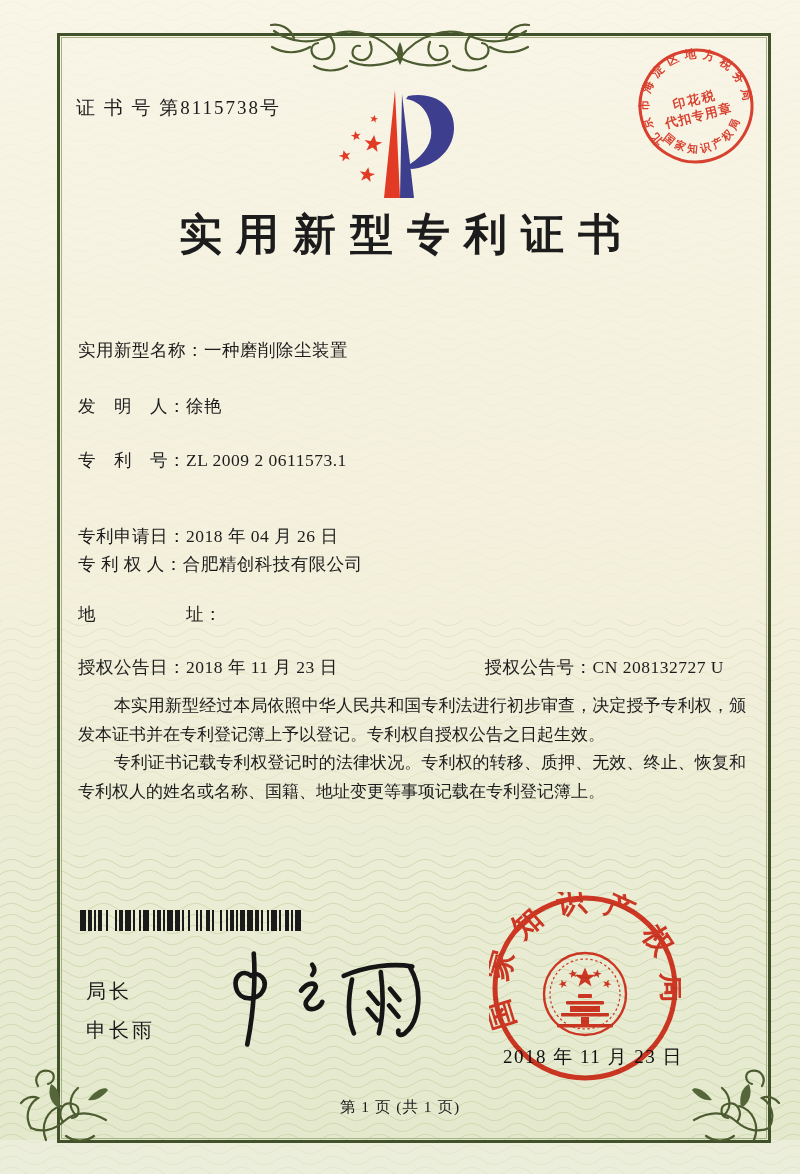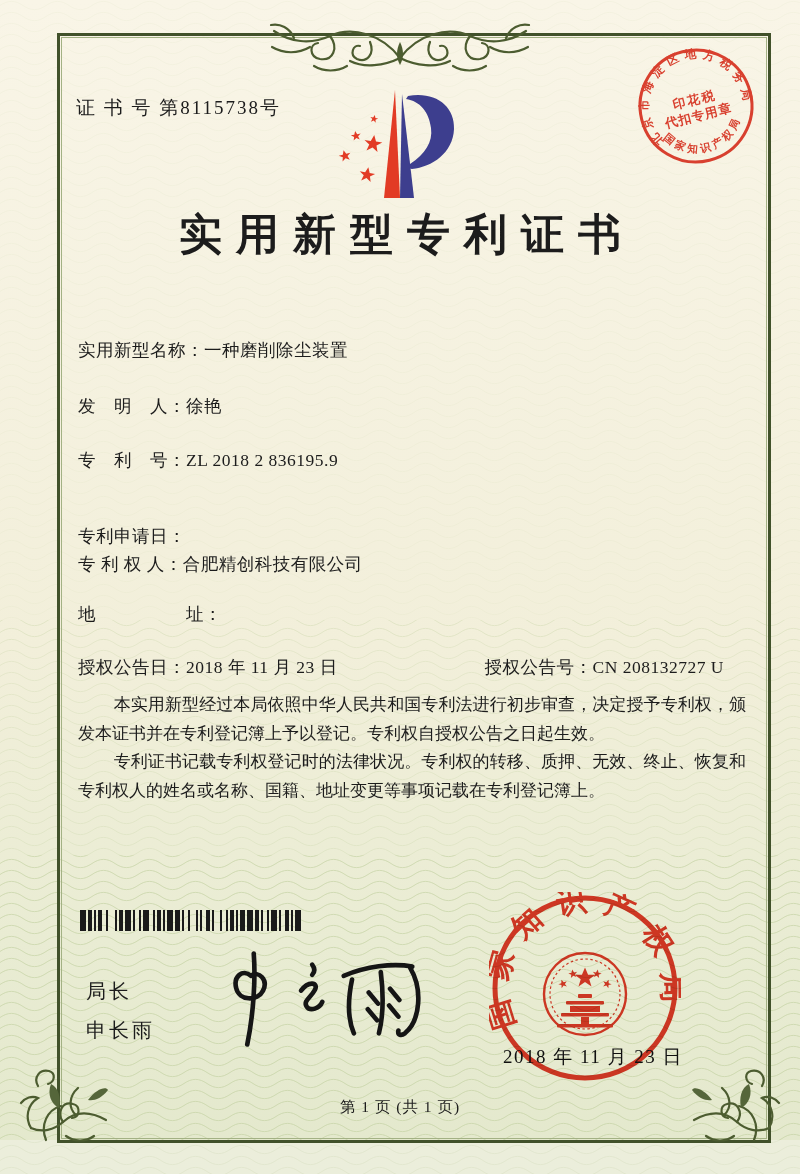--- a/index.html
+++ b/index.html
@@ -12,21 +12,21 @@
   .cert-no{position:absolute;left:76px;top:95px;z-index:3;font-size:19px;letter-spacing:2px;}
   .logo{position:absolute;left:332px;top:86px;z-index:3;}
   .stamp{position:absolute;left:636px;top:46px;width:120px;height:120px;z-index:4;transform:rotate(-14deg);mix-blend-mode:multiply;opacity:.92;}
   .title{position:absolute;left:0;top:206px;width:800px;z-index:3;text-align:center;font-size:43px;font-weight:700;letter-spacing:14px;text-indent:14px;}
   .frow{position:absolute;left:78px;width:672px;display:flex;z-index:3;font-size:17.5px;line-height:1.6;letter-spacing:.5px;}
   .fl{white-space:pre;flex:none;}
   .fv{flex:1;}
   .frow.addr .fv{max-width:500px;}
   .frow.last .rgrp{margin-left:auto;display:flex;}
   .frow.last{width:646px;}
-  .body-text{position:absolute;left:78px;top:692px;width:668px;z-index:3;font-size:17px;line-height:1.69;text-align:justify;font-family:Liberation Mono, monospace;}
+  .body-text{position:absolute;left:78px;top:692px;width:668px;z-index:3;font-size:17px;line-height:1.69;text-align:justify;}
   .body-text p{margin:0;text-indent:2.1em;}
   .barcode{position:absolute;left:80px;top:910px;width:224px;height:21px;z-index:3;font-size:0;}
   .barcode i{display:inline-block;height:100%;}
   .officer{position:absolute;left:86px;top:972px;z-index:3;font-size:20px;letter-spacing:3px;line-height:1.95;}
   .signature{position:absolute;left:213px;top:948px;z-index:4;}
   .seal{position:absolute;left:489px;top:892px;width:192px;height:192px;z-index:3;mix-blend-mode:multiply;opacity:.95;}
   .seal-date{position:absolute;left:503px;top:1044px;z-index:5;font-size:19px;letter-spacing:1.5px;color:#101010;}
   .footer{position:absolute;left:0;top:1097px;width:800px;text-align:center;z-index:3;font-size:15.5px;letter-spacing:1px;}
   svg text{font-family:"Liberation Serif","DejaVu Serif",serif;}
 </style>
@@ -138,24 +138,25 @@
   <div class="frow" style="top:336px">
     <span class="fl">实用新型名称：</span>
     <span class="fv">一种磨削除尘装置</span>
   </div>
   <div class="frow" style="top:392px">
     <span class="fl">发　明　人：</span>
     <span class="fv">徐艳</span>
   </div>
   <div class="frow" style="top:446px">
     <span class="fl">专　利　号：</span>
-    <span class="fv">ZL 2018 2 836195.9</span>
+    <span class="fv">ZL 2009 2 0611573.1</span>
   </div>
   <div class="frow" style="top:522px">
     <span class="fl">专利申请日：</span>
+    <span class="fv">2018 年 04 月 26 日</span>
   </div>
   <div class="frow" style="top:550px">
     <span class="fl">专 利 权 人：</span>
     <span class="fv">合肥精创科技有限公司</span>
   </div>
   <div class="frow addr" style="top:600px">
     <span class="fl">地　　　　　址：</span>
   </div>
   <div class="frow last" style="top:653px">
     <span class="fl">授权公告日：</span>

